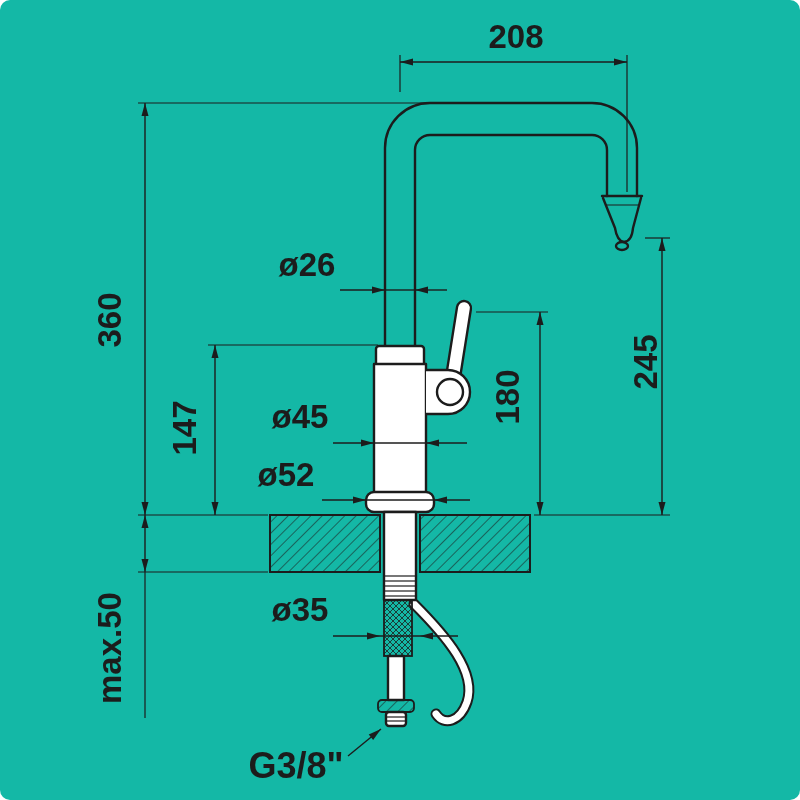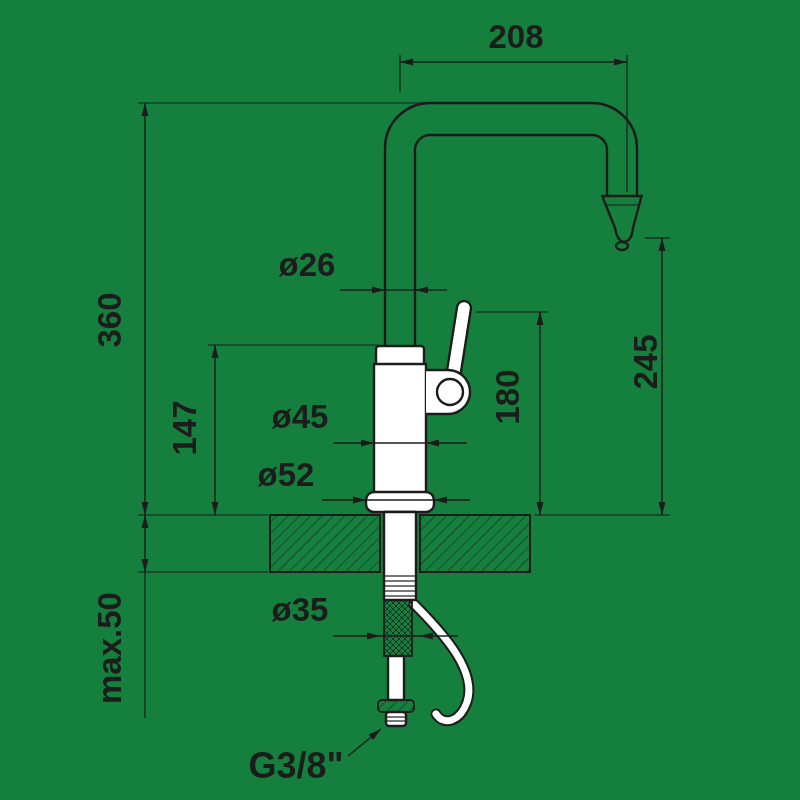--- a/index.html
+++ b/index.html
@@ -1,16 +1,16 @@
 <!DOCTYPE html>
 <html><head>
 <meta charset="utf-8">
 <style>
   html,body{margin:0;padding:0;background:#ffffff;}
-  .stage{width:800px;height:800px;position:relative;margin:0 auto;background:#15803d;}
+  .stage{width:800px;height:800px;position:relative;margin:0 auto;background:#14b8a6;border-radius:10px;}
   svg{display:block;}
   text{font-family:"Liberation Sans","DejaVu Sans",sans-serif;font-weight:700;fill:#1c1c1c;}
   .dimtxt{font-size:33px;}
   .thrtxt{font-size:36px;}
   .outline{stroke:#1c1c1c;stroke-width:2.4;fill:none;stroke-linejoin:round;stroke-linecap:round;}
   .outlinef{stroke:#1c1c1c;stroke-width:2.4;fill:#ffffff;stroke-linejoin:round;}
   .dim{stroke:#1c1c1c;stroke-width:1.4;fill:none;}
   .thin{stroke:#1c1c1c;stroke-width:1.2;fill:none;}
 </style>
 </head>

